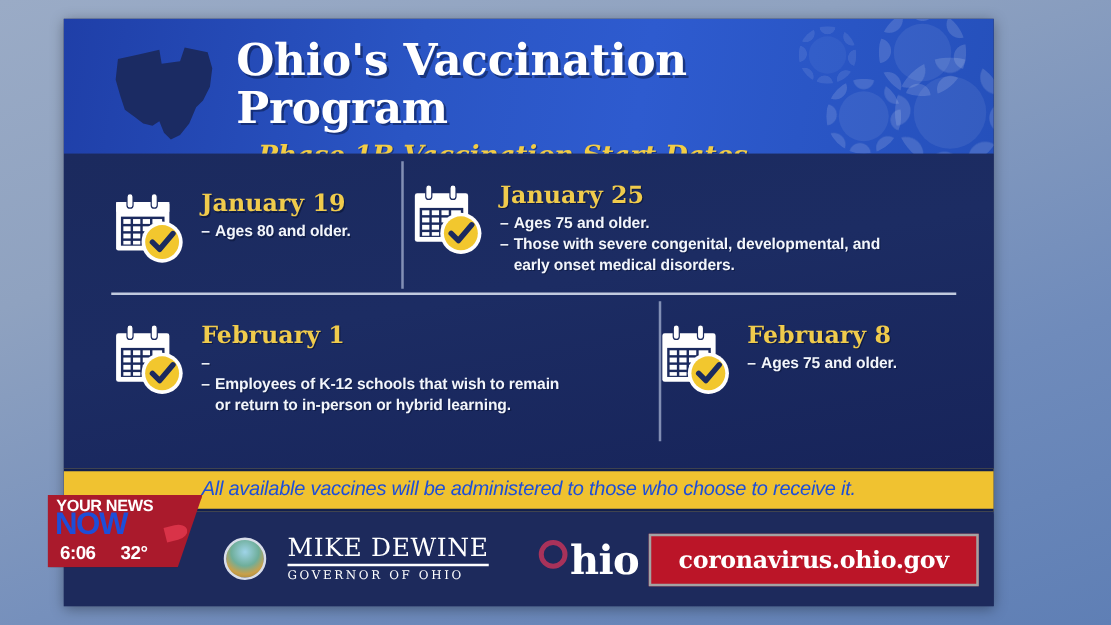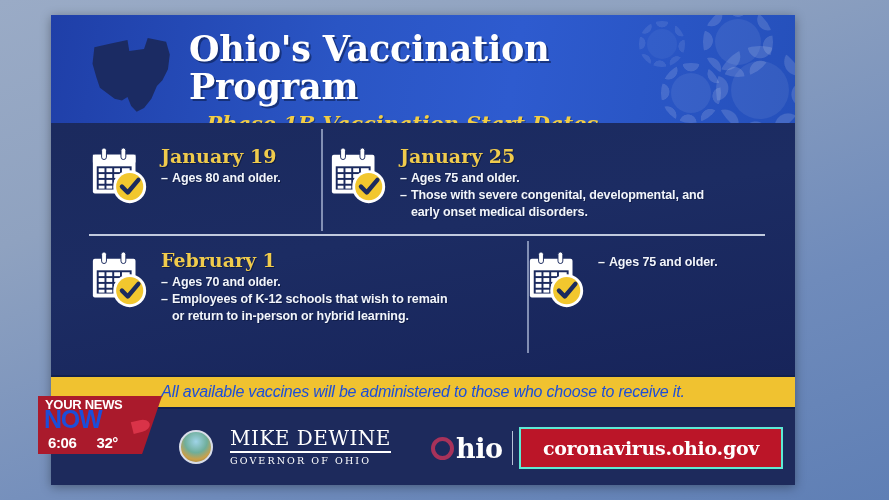--- a/index.html
+++ b/index.html
@@ -90,22 +90,22 @@
   .body {
     position: relative;
     height: 252px;
     background: linear-gradient(170deg, #1b2a5e 0%, #1c2c63 45%, #17245a 100%);
   }
   .grid-row {
     position: absolute;
     left: 0; right: 0;
     display: flex;
   }
-  .row-top    { top: 16px;   height: 100px; }
-  .row-bottom { top: 120px; height: 110px; }
+  .row-top    { top: 7px;   height: 100px; align-items: center; }
+  .row-bottom { top: 128px; height: 110px; }
 
   .hdivider {
     position: absolute;
     left: 38px; right: 30px; top: 111px;
     height: 2px;
     background: rgba(222,230,245,0.85);
   }
   .vdivider {
     position: absolute;
     width: 2px;
@@ -224,25 +224,25 @@
   }
   .odh {
     position: absolute;
     left: 380px; top: 20px;
     display: flex;
     align-items: center;
   }
   .odh-ohio {
     font-family: "DejaVu Serif", serif;
     font-weight: bold;
-    font-size: 27px;
+    font-size: 32px;
     color: #ffffff;
     line-height: 1;
     display: flex;
-    align-items: center;
+    align-items: flex-start;
     letter-spacing: -0.5px;
   }
   .odh-o {
     width: 23px; height: 23px;
     border: 4px solid #a8325a;
     border-radius: 50%;
     margin-right: 2px;
   }
   .odh-bar {
     width: 1px; height: 34px;
@@ -253,21 +253,21 @@
     font-size: 12px;
     font-weight: bold;
     color: #ffffff;
     line-height: 1.25;
   }
   .url-box {
     position: absolute;
     right: 12px; top: 16px;
     background: #bb1528;
     padding: 8px 22px;
-    border: 2px solid #5eead4;
+    border: 2px solid #a3a3a3;
   }
   .url-text {
     font-family: "DejaVu Serif", serif;
     font-weight: bold;
     font-size: 19px;
     color: #ffffff;
     letter-spacing: -0.3px;
   }
 
   
@@ -459,21 +459,20 @@
             <circle cx="42" cy="43" r="17" fill="#ffffff"></circle>
             <circle cx="42" cy="43" r="14" fill="#f2c72e"></circle>
             <path d="M34 43 L40 49 L51 36" stroke="#1b2a5e" stroke-width="4.5" fill="none" stroke-linecap="round" stroke-linejoin="round"></path>
           </svg>
         </div>
         <div class="entry-text">
           <div class="entry-date">February 1</div>
           <div class="bullets">
             <div class="bullet">
               <span class="dash">–</span>
-              <span class="btxt">Ages 70 and older.</span>
             </div>
             <div class="bullet">
               <span class="dash">–</span>
               <span class="btxt">Employees of K-12 schools that wish to remain
   or return to in-person or hybrid learning.</span>
             </div>
           </div>
         </div>
       </div>
 
@@ -498,20 +497,21 @@
                 <rect x="18" y="42" width="6" height="3"></rect>
             </g>
             <rect x="13" y="3" width="5" height="12" rx="2.5" fill="#ffffff" stroke="#1b2a5e" stroke-width="1"></rect>
             <rect x="33" y="3" width="5" height="12" rx="2.5" fill="#ffffff" stroke="#1b2a5e" stroke-width="1"></rect>
             <circle cx="42" cy="43" r="17" fill="#ffffff"></circle>
             <circle cx="42" cy="43" r="14" fill="#f2c72e"></circle>
             <path d="M34 43 L40 49 L51 36" stroke="#1b2a5e" stroke-width="4.5" fill="none" stroke-linecap="round" stroke-linejoin="round"></path>
           </svg>
         </div>
         <div class="entry-text">
+          <div class="entry-date">February 8</div>
           <div class="bullets">
             <div class="bullet">
               <span class="dash">–</span>
               <span class="btxt">Ages 75 and older.</span>
             </div>
           </div>
         </div>
       </div>
     </div>
   </div>

